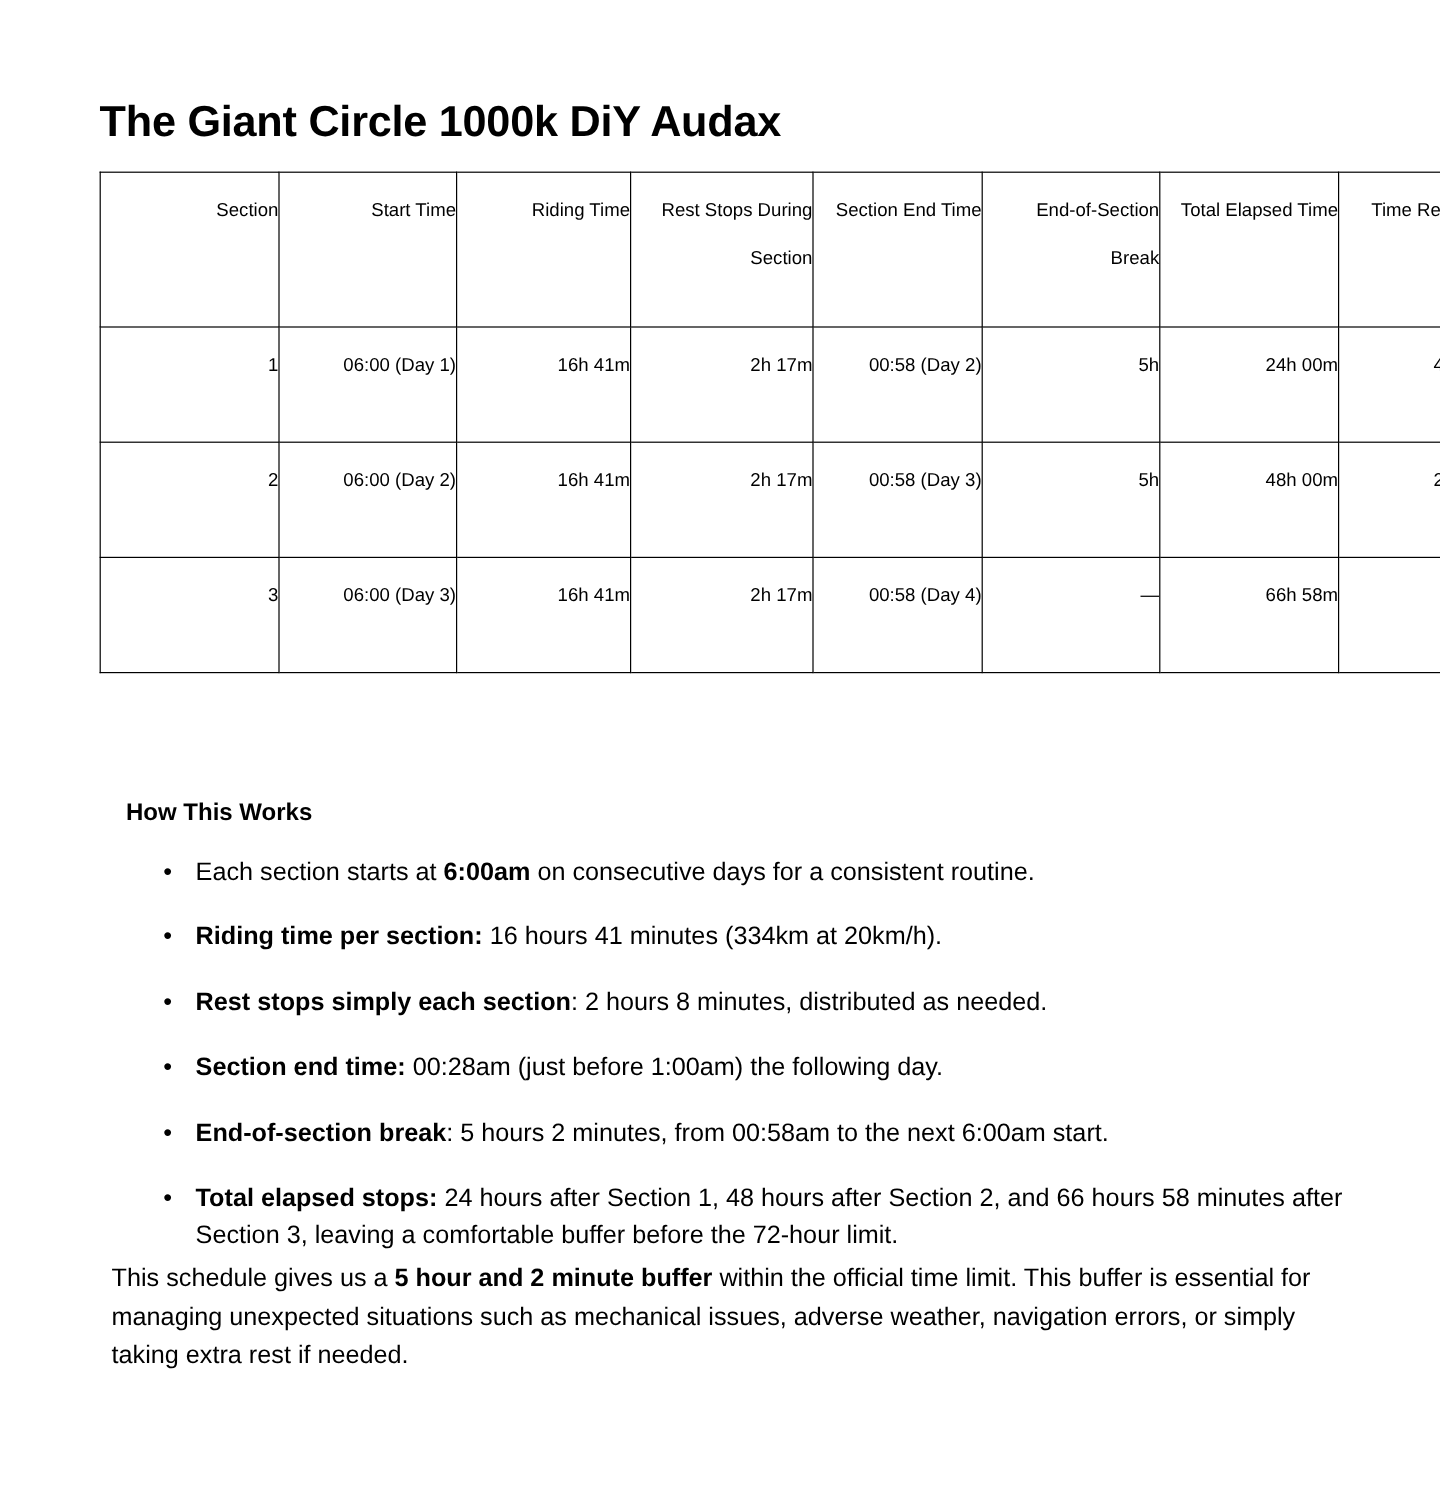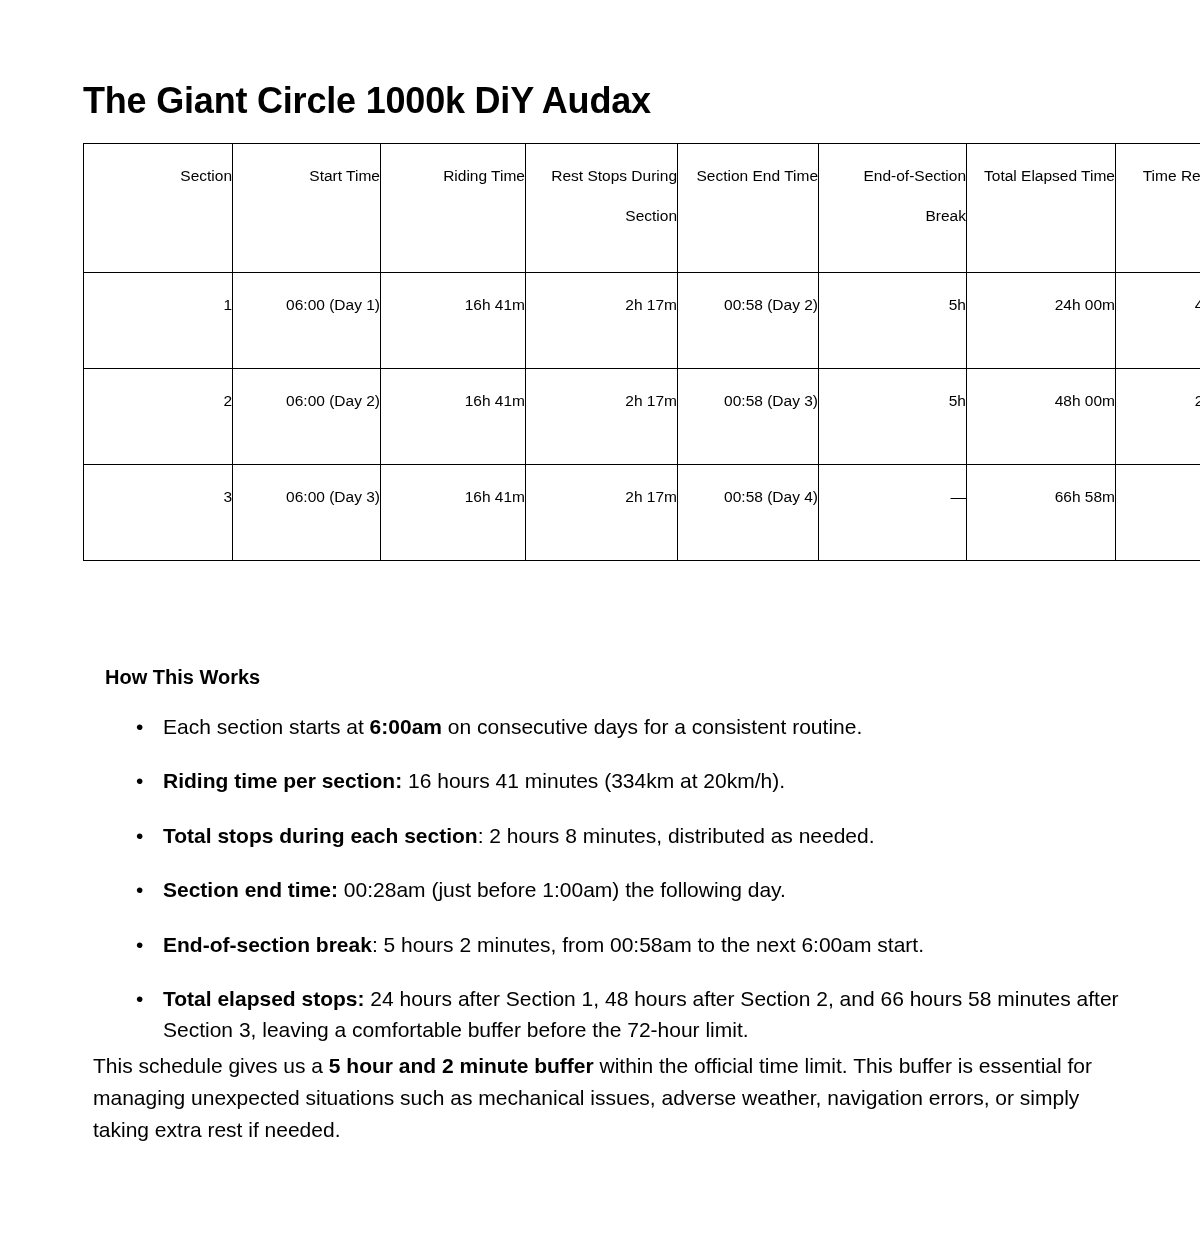--- a/index.html
+++ b/index.html
@@ -189,21 +189,21 @@
     <li>
       <span class="bullet-marker">•</span>
       <span>Each section starts at </span><b>6:00am</b><span> on consecutive days for a consistent routine.</span>
     </li>
     <li>
       <span class="bullet-marker">•</span>
       <span></span><b>Riding time per section:</b><span> 16 hours 41 minutes (334km at 20km/h).</span>
     </li>
     <li>
       <span class="bullet-marker">•</span>
-      <span></span><b>Total stops during each section</b><span>: 2 hours 8 minutes, distributed as needed.</span>
+      <span></span><b>Rest stops simply each section</b><span>: 2 hours 8 minutes, distributed as needed.</span>
     </li>
     <li>
       <span class="bullet-marker">•</span>
       <span></span><b>Section end time:</b><span> 00:28am (just before 1:00am) the following day.</span>
     </li>
     <li>
       <span class="bullet-marker">•</span>
       <span></span><b>End-of-section break</b><span>: 5 hours 2 minutes, from 00:58am to the next 6:00am start.</span>
     </li>
     <li>

